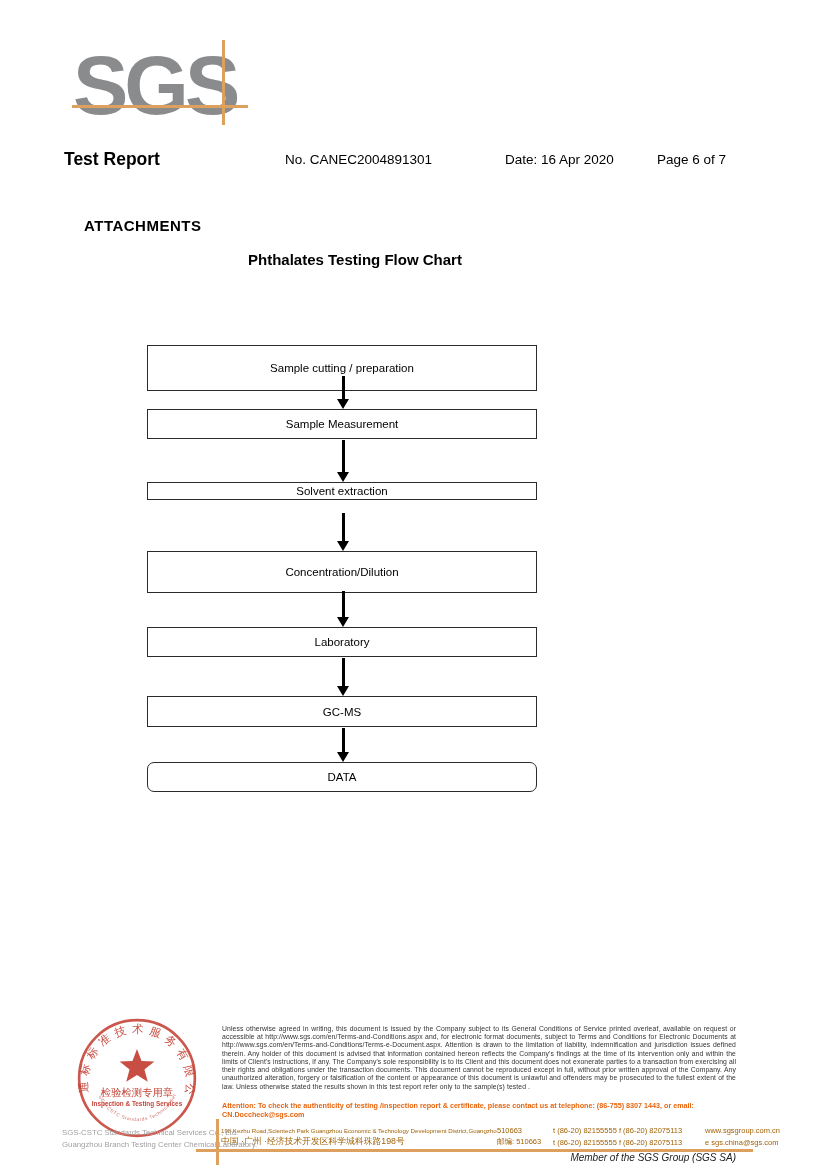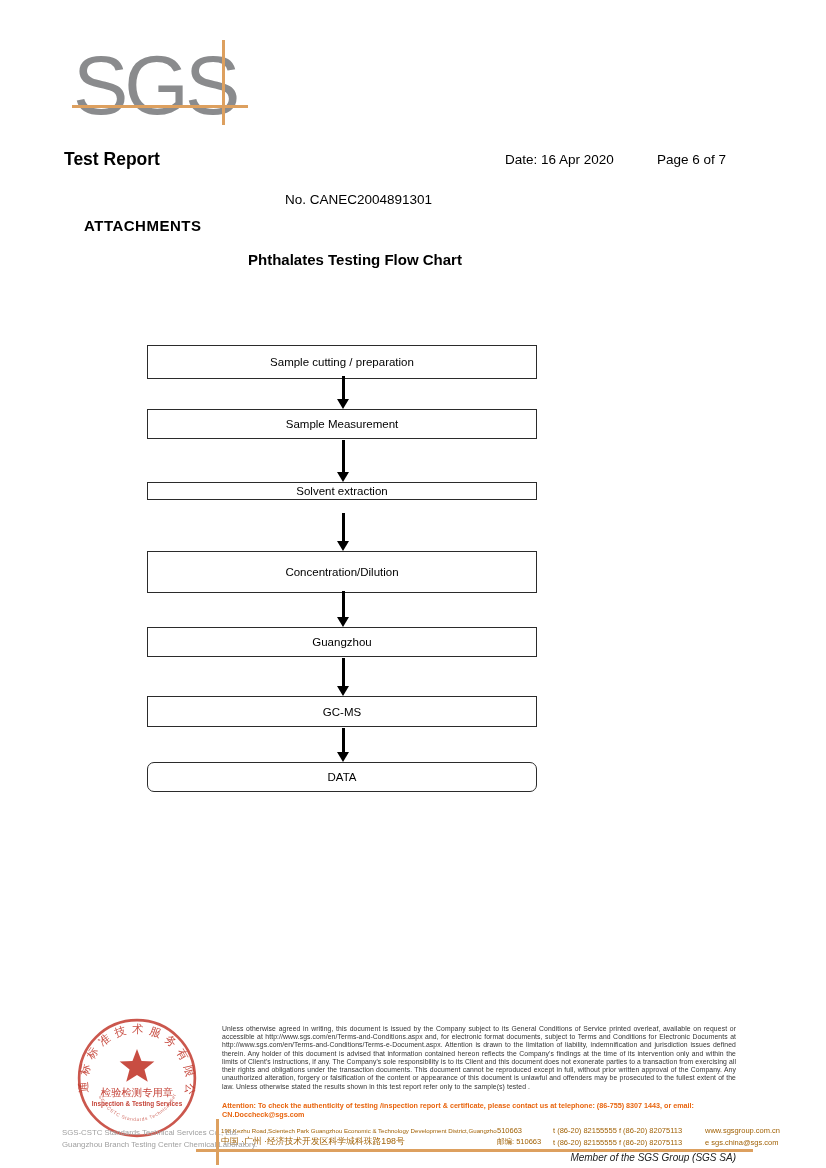--- a/index.html
+++ b/index.html
@@ -5,28 +5,28 @@
   html,body{margin:0;padding:0;background:#e8e8e8;}
   .page{
     position:relative;width:826px;height:1168px;background:#ffffff;
     font-family:"Liberation Sans",sans-serif;color:#000;overflow:hidden;
     margin:0 auto;
   }
   .abs{position:absolute;}
 
   
   .logo-text{
-    left:73px;top:44px;font-size:83px;line-height:1;font-weight:normal;
+    left:73px;top:44px;font-size:83px;line-height:1;font-weight:bold;
     color:#8a8b8d;letter-spacing:-4px;
   }
   .logo-hline{left:72px;top:105px;width:176px;height:3px;background:#dda05f;}
   .logo-vline{left:222px;top:40px;width:3px;height:85px;background:#dda05f;}
 
   .report-title{left:64px;top:149px;font-size:17.5px;font-weight:bold;}
-  .report-no{left:285px;top:152px;font-size:13.5px;margin-top:40px;}
+  .report-no{left:285px;top:152px;font-size:13.5px;}
   .report-date{left:505px;top:152px;font-size:13.5px;}
   .report-page{left:657px;top:152px;font-size:13.5px;}
 
   .attachments-title{left:84px;top:217px;font-size:15px;font-weight:bold;letter-spacing:.5px;}
   .chart-title{left:248px;top:251px;font-size:15px;font-weight:bold;}
 
   
   .flow{left:147px;top:345px;width:392px;height:450px;}
   .flow-box{
     position:absolute;left:0;width:390px;border:1.4px solid #2b2b2b;
@@ -78,41 +78,41 @@
 
   <div class="abs report-title">Test Report</div>
   <div class="abs report-no">No. CANEC2004891301</div>
   <div class="abs report-date">Date: 16 Apr 2020</div>
   <div class="abs report-page">Page 6 of 7</div>
 
   <div class="abs attachments-title">ATTACHMENTS</div>
   <div class="abs chart-title">Phthalates Testing Flow Chart</div>
 
   <div class="abs flow">
-    <div class="flow-box" style="top:0;height:34px;">Sample cutting / preparation</div>
+    <div class="flow-box" style="top:0;height:46px;">Sample cutting / preparation</div>
     <div class="flow-arrow" style="top:31px;">
         <div class="shaft" style="height:23px;"></div>
         <div class="head"></div>
       </div>
     <div class="flow-box" style="top:64px;height:30px;">Sample Measurement</div>
     <div class="flow-arrow" style="top:95px;">
         <div class="shaft" style="height:32px;"></div>
         <div class="head"></div>
       </div>
     <div class="flow-box" style="top:137px;height:18px;">Solvent extraction</div>
     <div class="flow-arrow" style="top:168px;">
         <div class="shaft" style="height:28px;"></div>
         <div class="head"></div>
       </div>
     <div class="flow-box" style="top:206px;height:42px;">Concentration/Dilution</div>
     <div class="flow-arrow" style="top:246px;">
         <div class="shaft" style="height:26px;"></div>
         <div class="head"></div>
       </div>
-    <div class="flow-box" style="top:282px;height:30px;">Guangzhou</div>
+    <div class="flow-box" style="top:282px;height:30px;">Laboratory</div>
     <div class="flow-arrow" style="top:313px;">
         <div class="shaft" style="height:28px;"></div>
         <div class="head"></div>
       </div>
     <div class="flow-box" style="top:351px;height:31px;">GC-MS</div>
     <div class="flow-arrow" style="top:383px;">
         <div class="shaft" style="height:24px;"></div>
         <div class="head"></div>
       </div>
     <div class="flow-box" style="top:417px;height:30px;border-radius:7px;">DATA</div>

